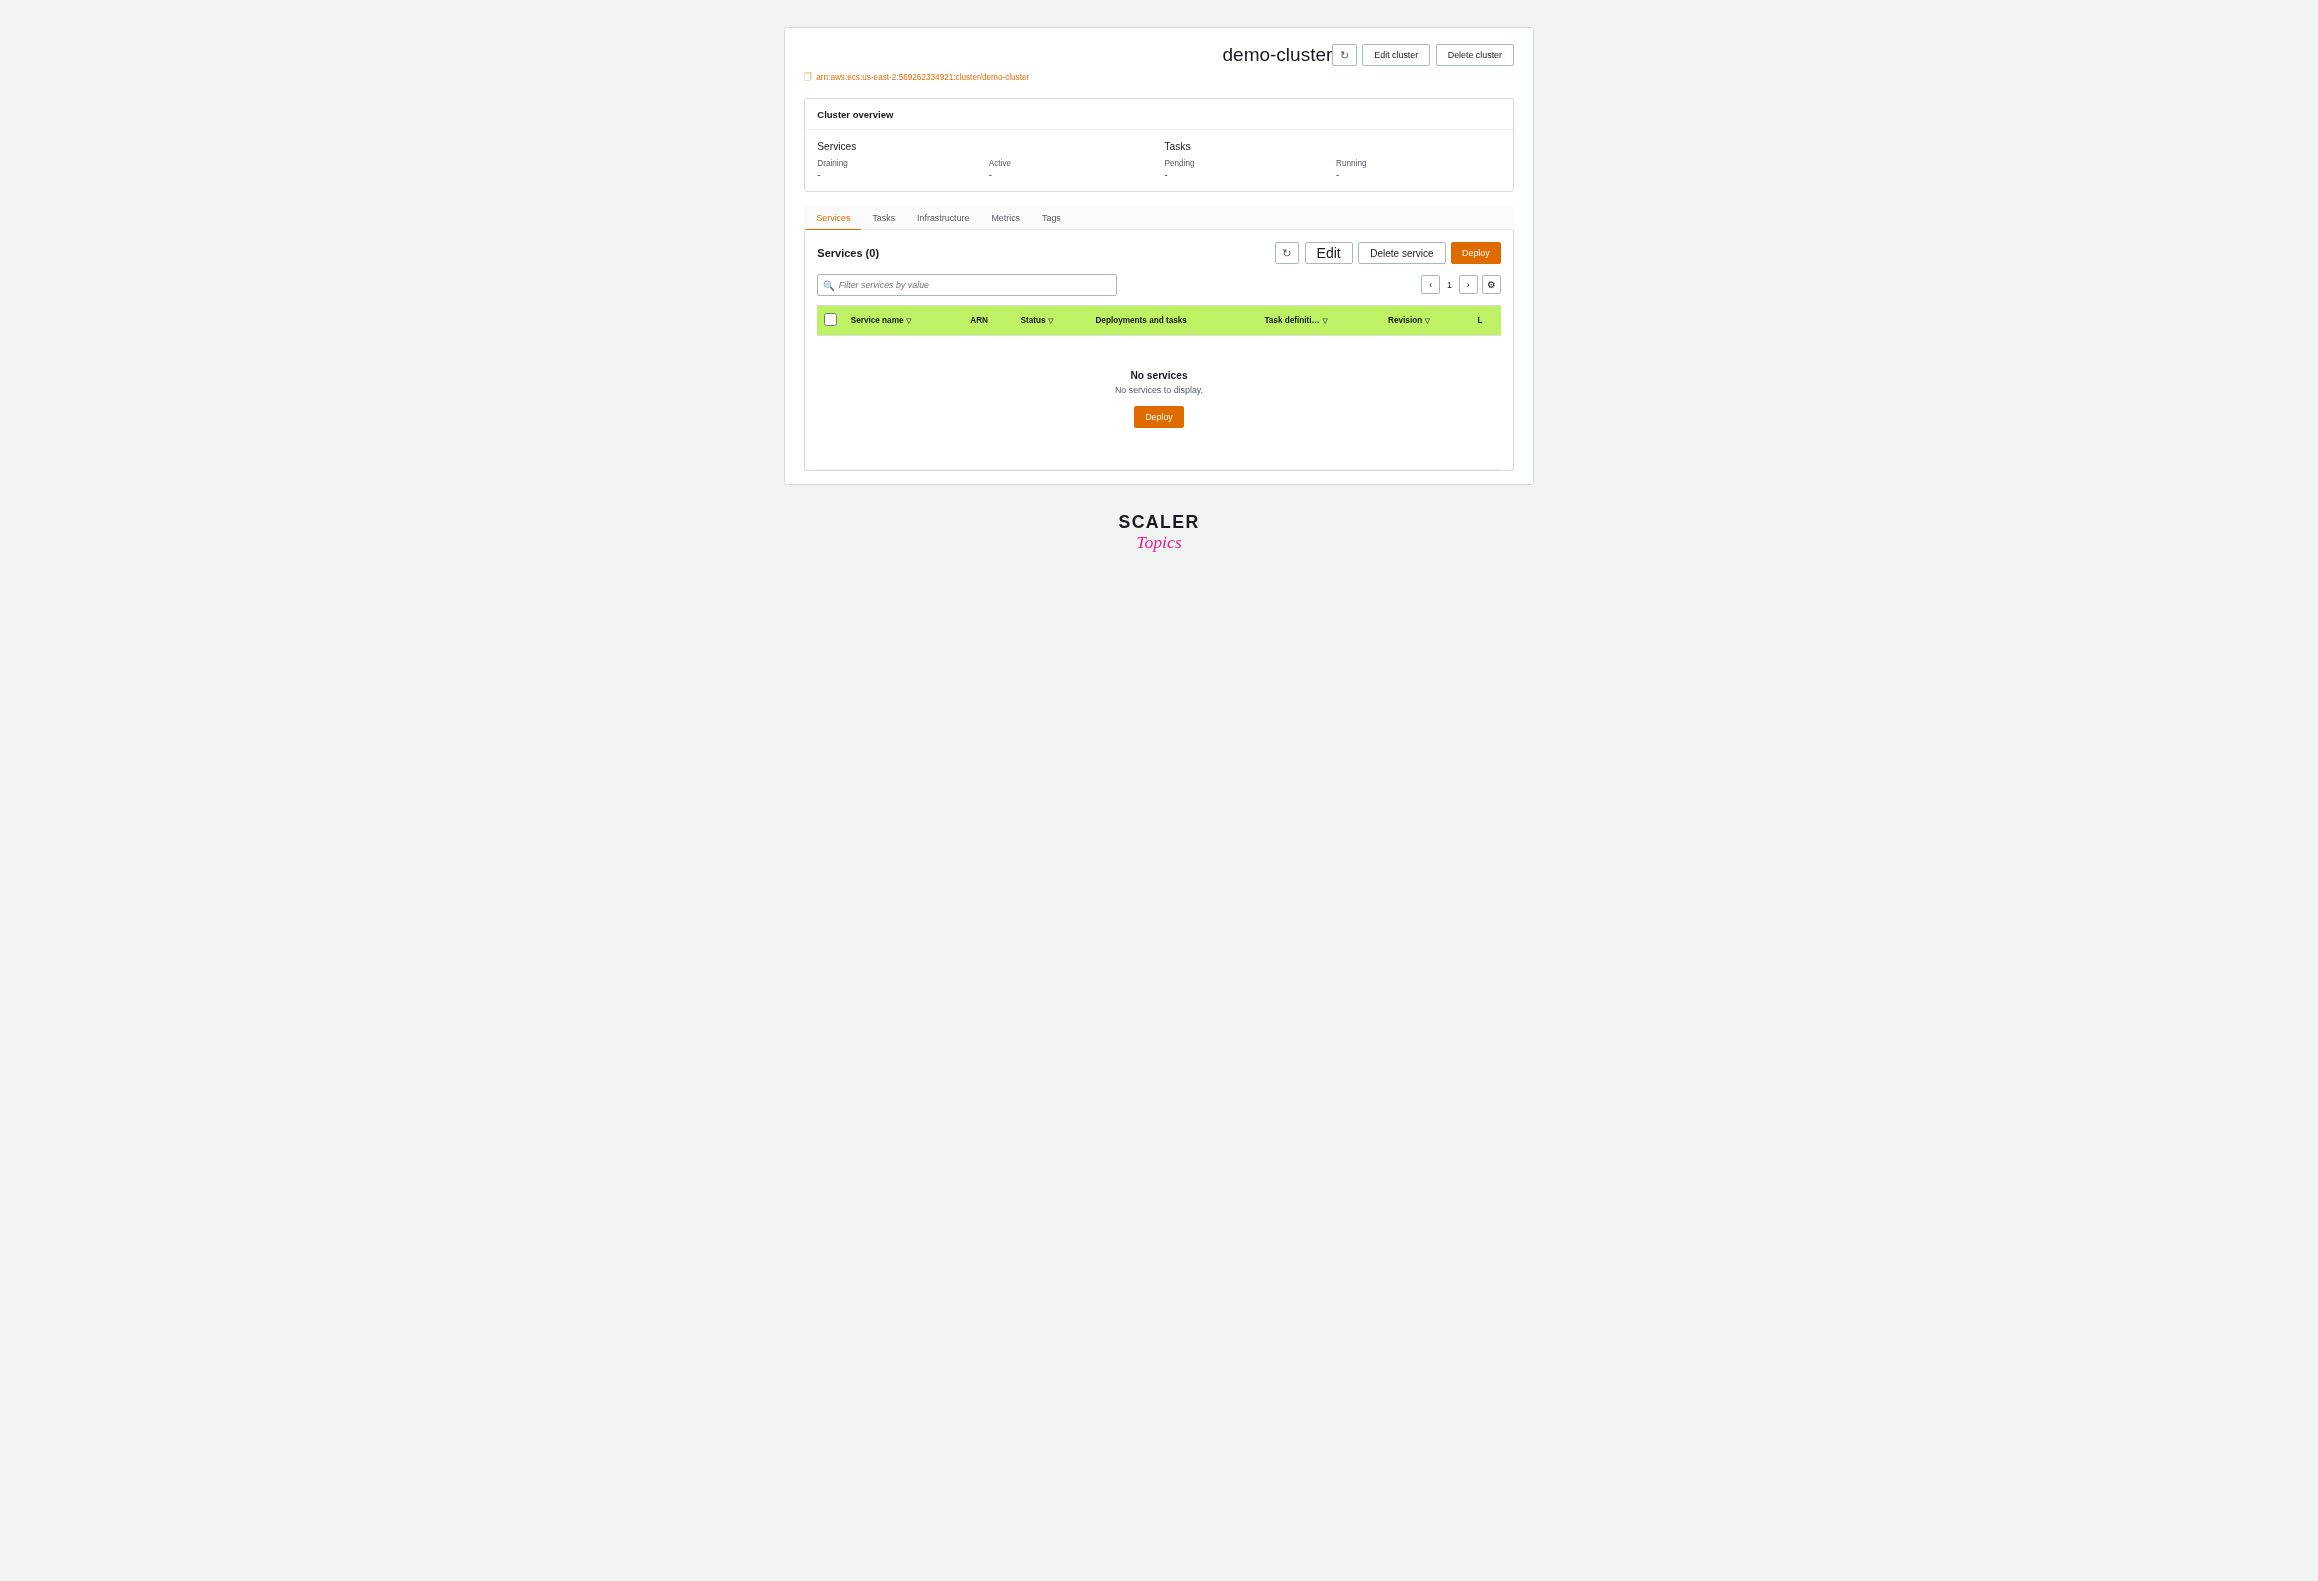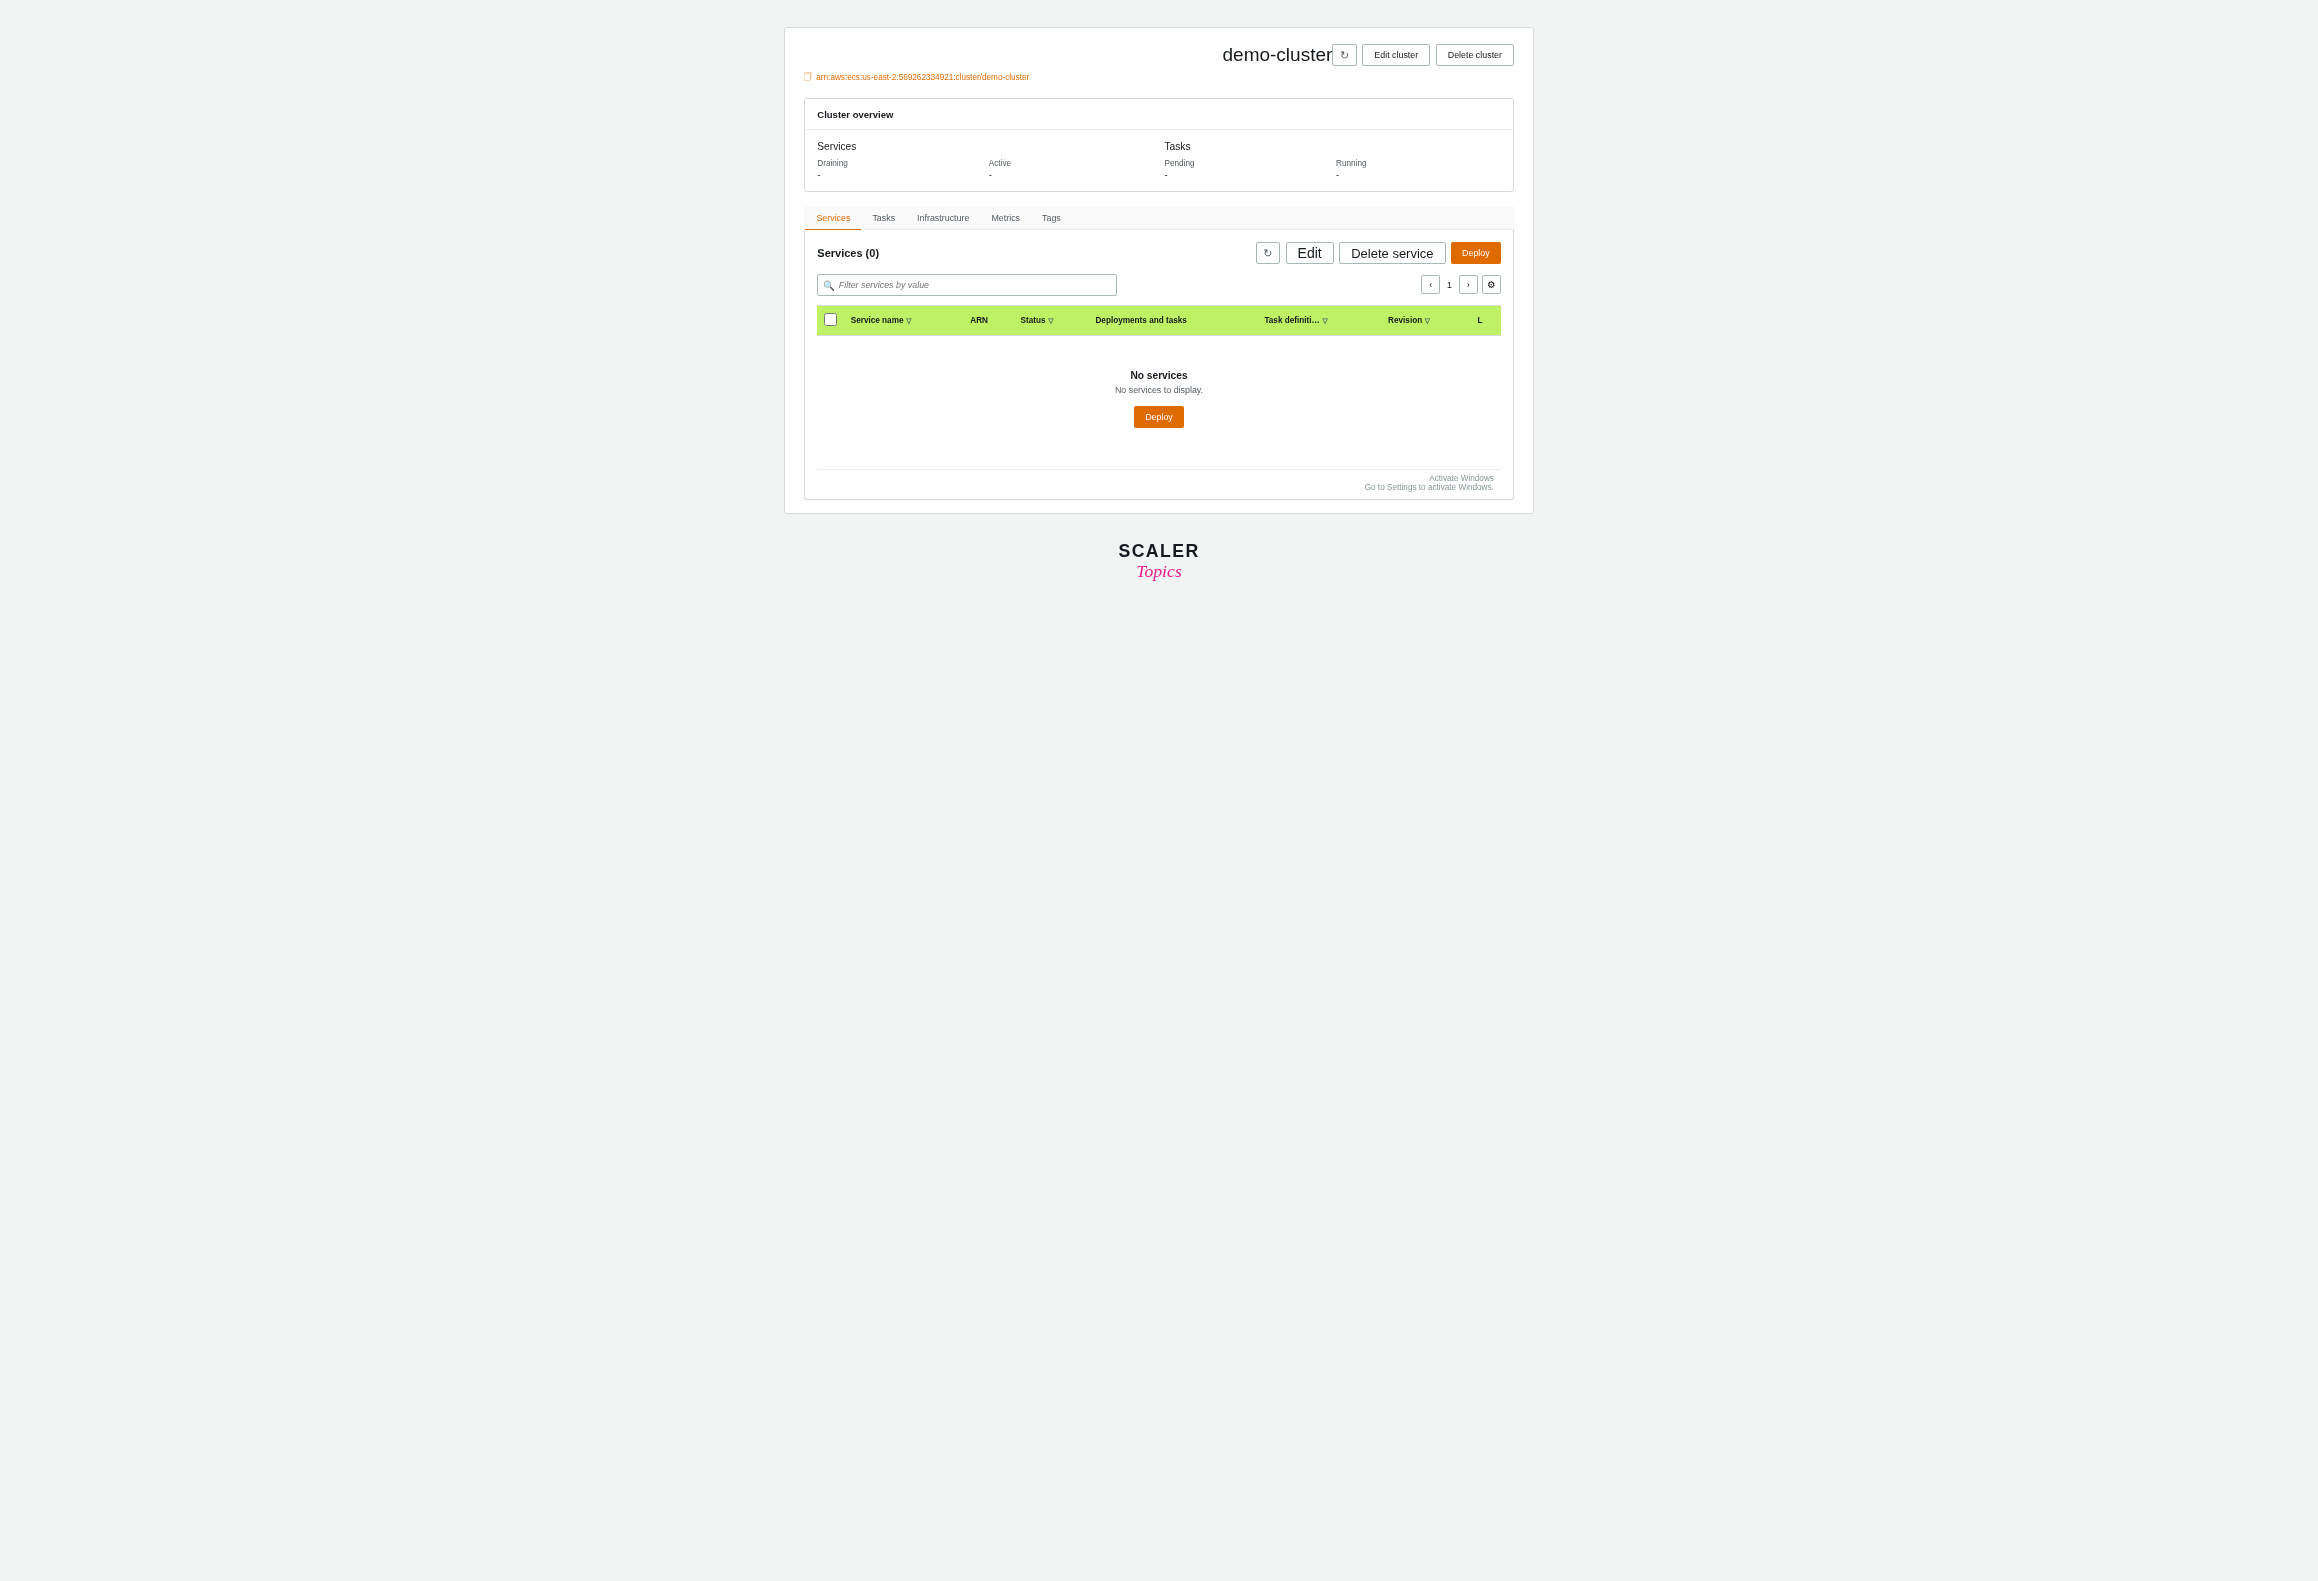--- a/index.html
+++ b/index.html
@@ -195,21 +195,21 @@
       color: #16191f;
     }
 
     .btn-delete {
       height: 22px;
       padding: 0 11px;
       border: 0.7px solid #aab7b8;
       background: #fff;
       border-radius: 2px;
       cursor: pointer;
-      font-size: 13px;
+      font-size: 10px;
       color: #16191f;
     }
 
     .btn-deploy {
       height: 22px;
       padding: 0 11px;
       border: none;
       background: #df6a00;
       color: #fff;
       border-radius: 2px;
@@ -538,24 +538,20 @@
             <div class="no-services-area">
               <div class="no-services-title">No services</div>
               <div class="no-services-desc">No services to display.</div>
               <button class="no-services-deploy">Deploy</button>
             </div>
           </td>
         </tr>
       </tbody>
     </table>
 
-    <div class="activate-windows">
-      <div>Activate Windows</div>
-      <div>Go to Settings to activate Windows.</div>
-    </div>
 
   </div>
 
 </div>
 
 <div class="footer-brand">
   <div class="brand-scaler">SCALER</div>
   <div class="brand-topics">Topics</div>
 </div>
 

